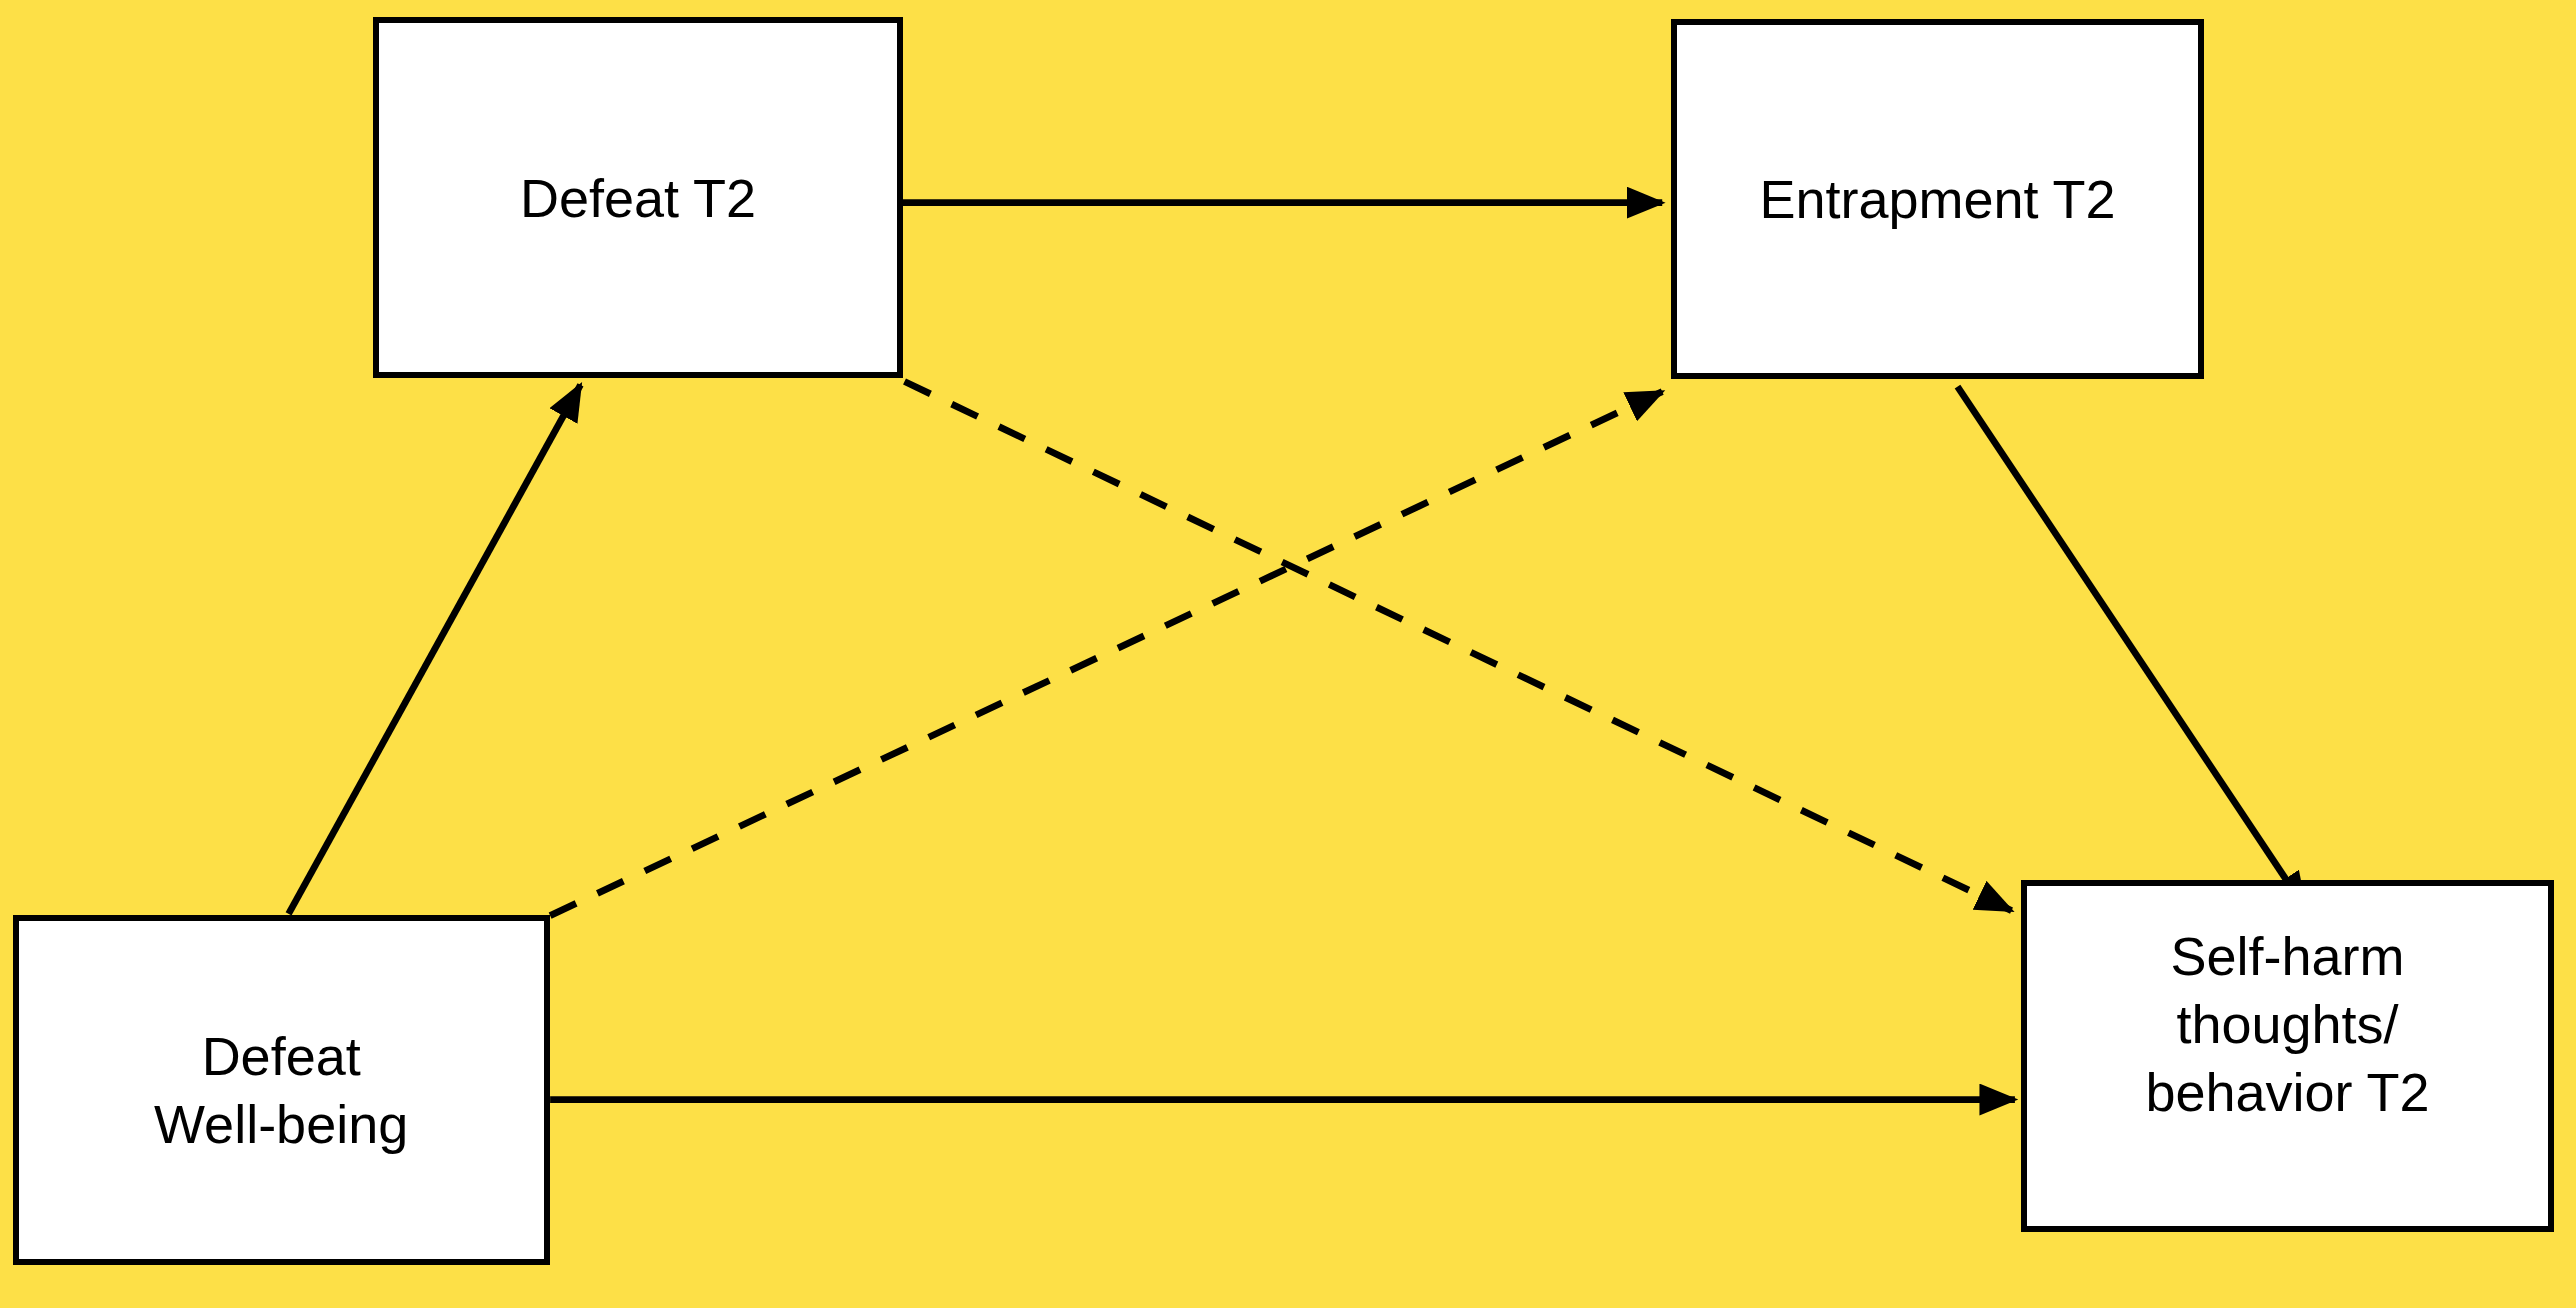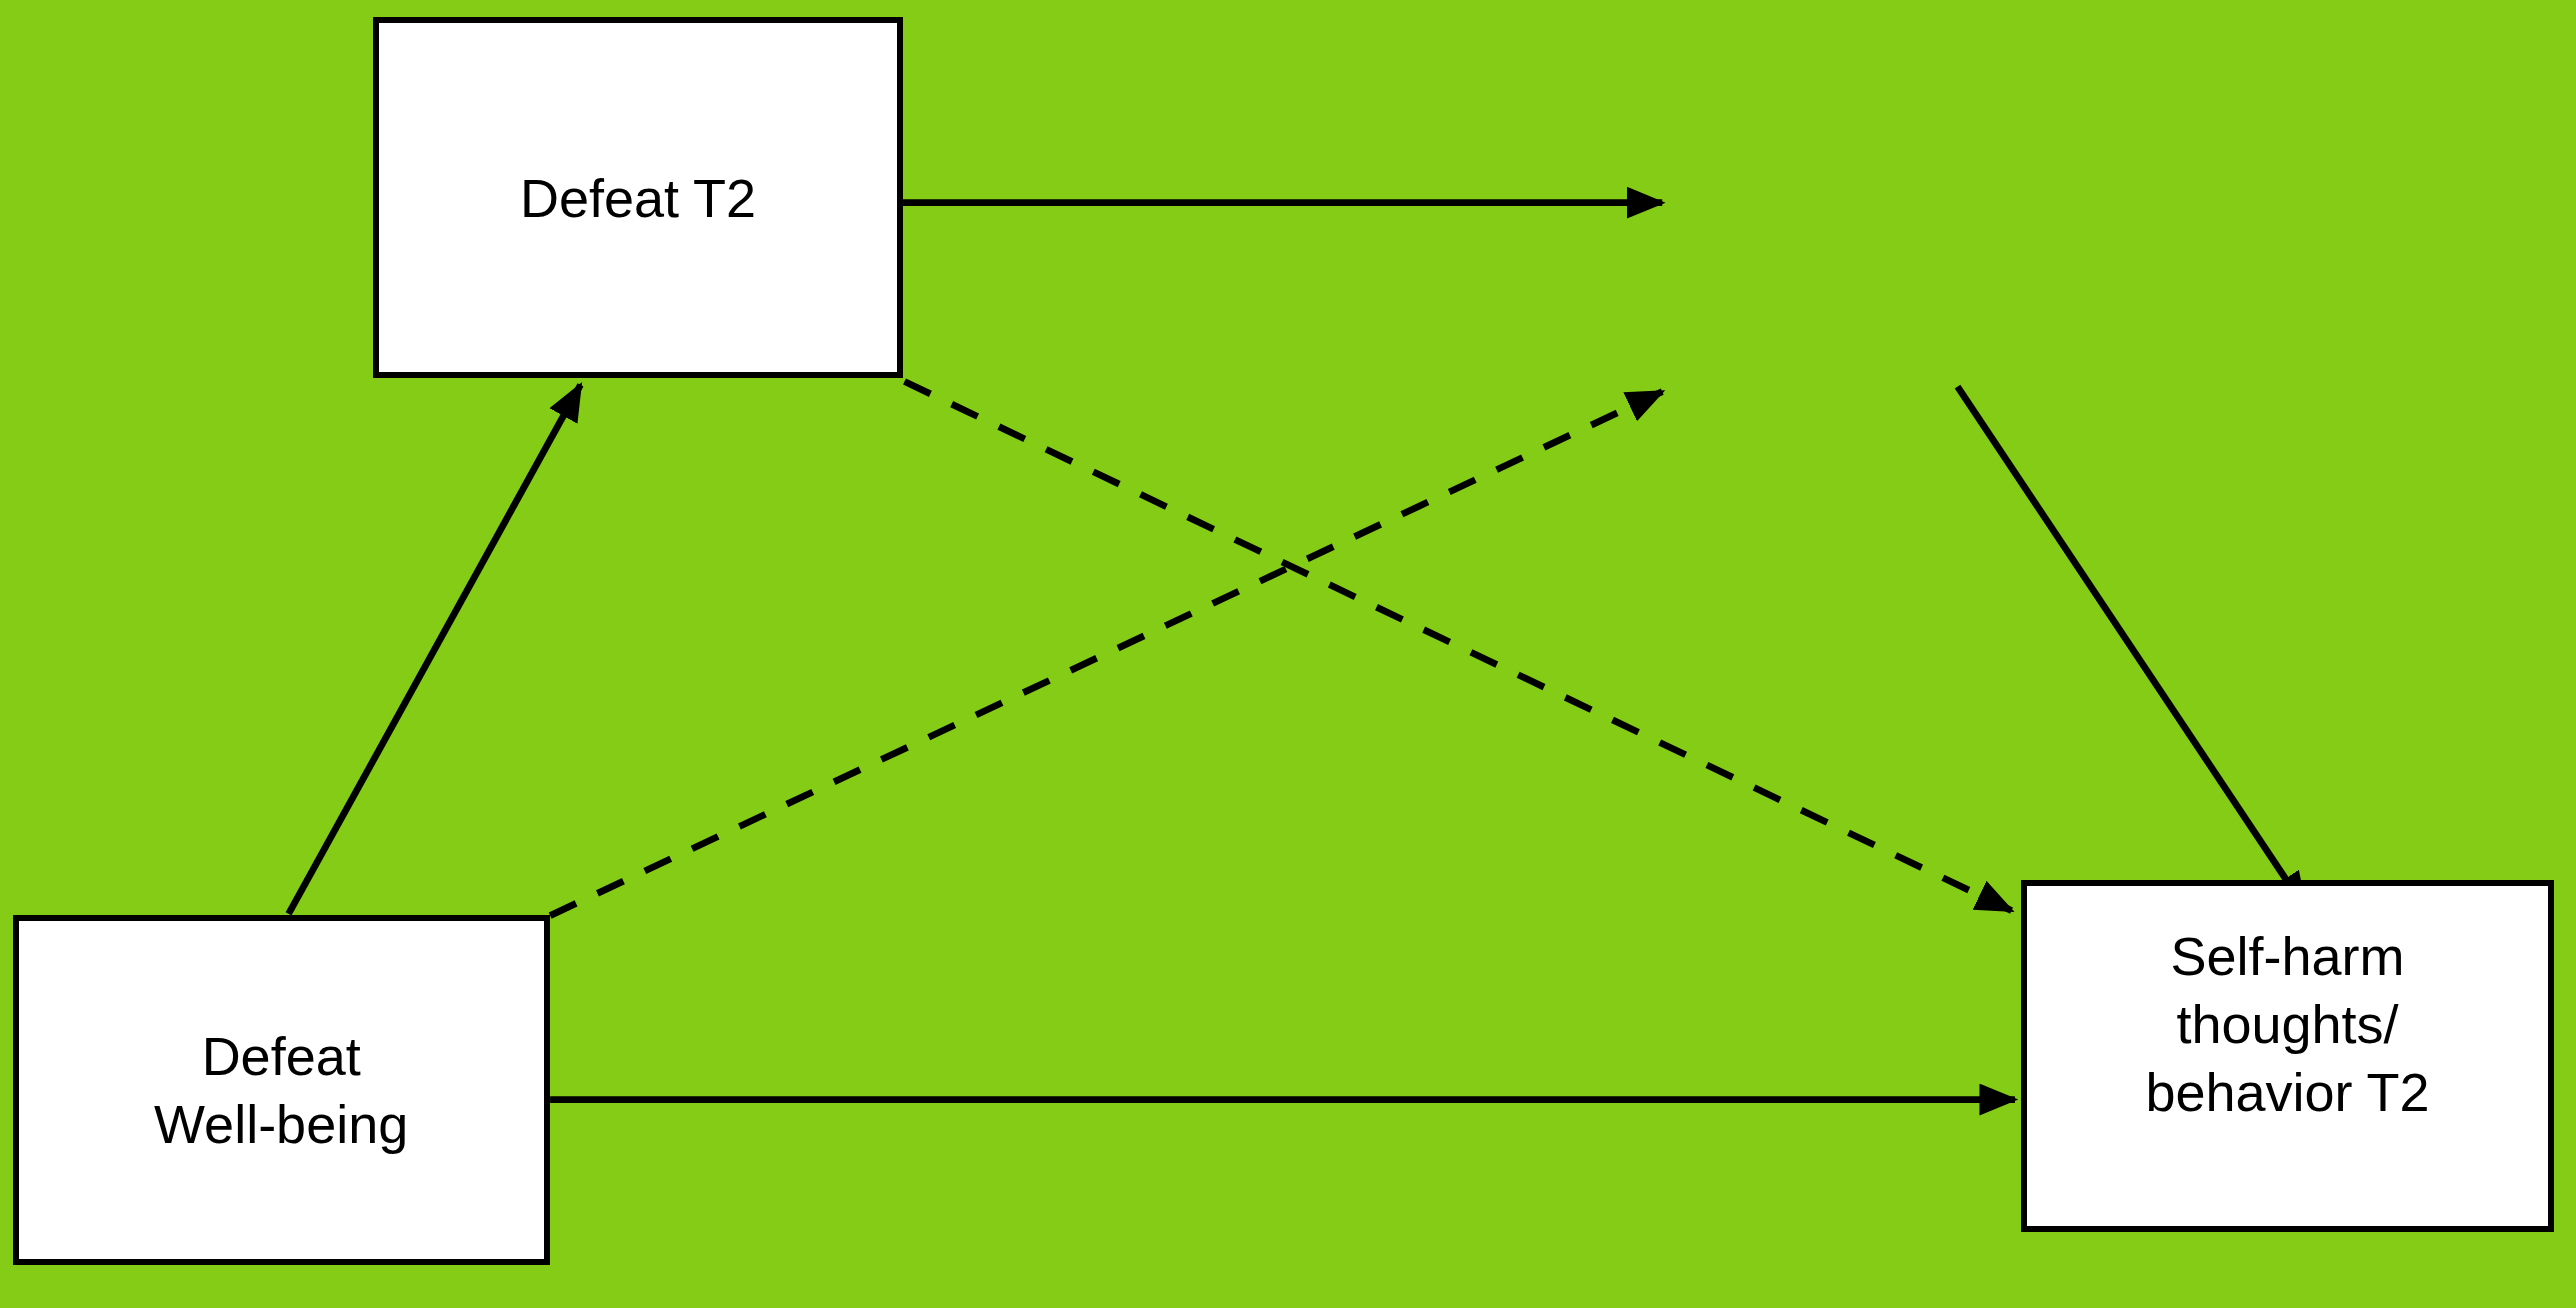--- a/index.html
+++ b/index.html
@@ -4,21 +4,21 @@
 <style>
   html, body {
     margin: 0;
     padding: 0;
     background: #ffffff;
   }
   .stage {
     position: relative;
     width: 2576px;
     height: 1309px;
-    background: #84cc16;
+    background: #fde047;
     font-family: "Liberation Sans", sans-serif;
     overflow: hidden;
   }
   .edges {
     position: absolute;
     left: 0;
     top: 0;
     width: 100%;
     height: 100%;
   }
@@ -71,20 +71,23 @@
 
     <line class="edge" x1="2320" y1="458" x2="2732" y2="1076" marker-end="url(#ah)"></line>
 
     <line class="edge" x1="652" y1="1303" x2="2388" y2="1303" marker-end="url(#ah)"></line>
   </svg>
 
   <div class="node node-defeat">
     <span>Defeat T2</span>
   </div>
 
+  <div class="node node-entrapment">
+    <span>Entrapment T2</span>
+  </div>
 
   <div class="node node-mwb">
     <span>Defeat
 Well-being</span>
   </div>
 
   <div class="node node-selfharm">
     <span>Self-harm
 thoughts/
 behavior T2</span>

